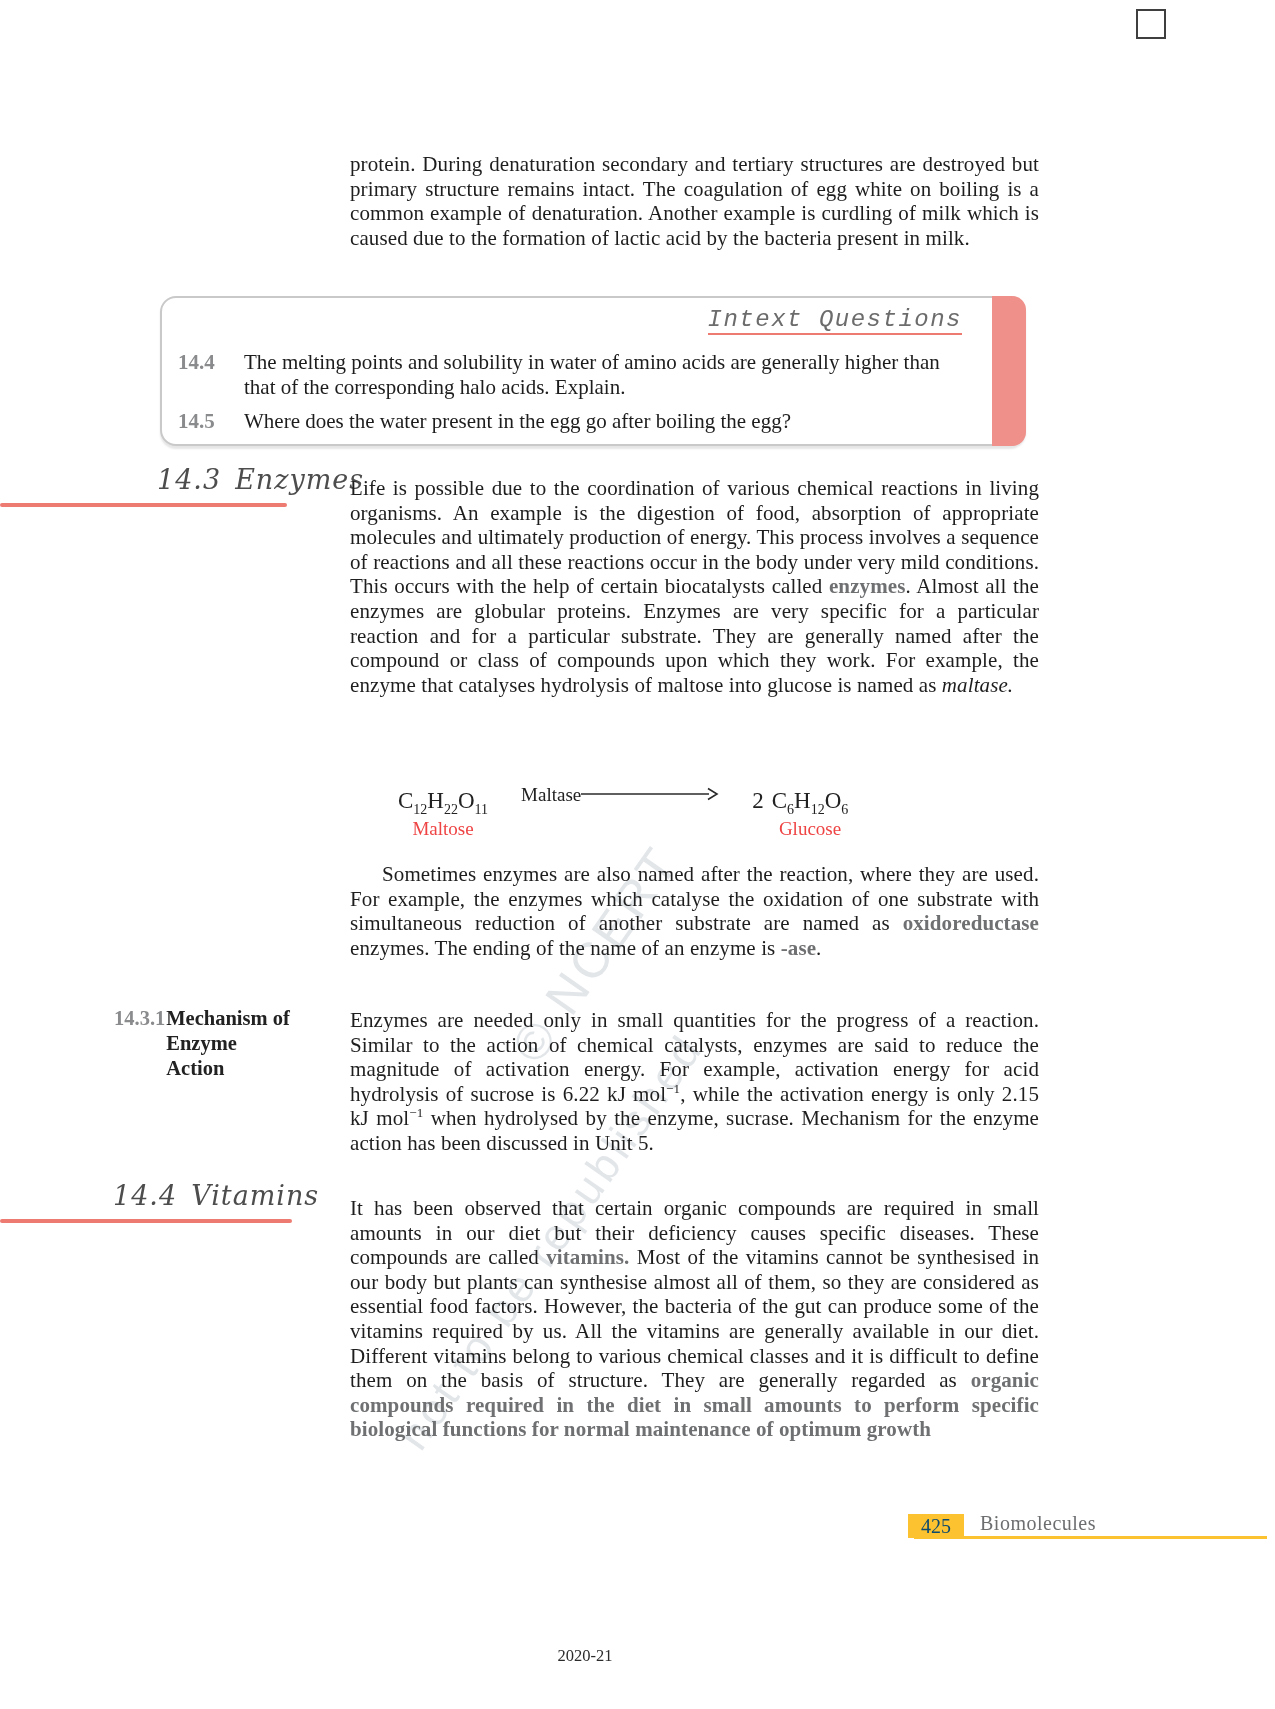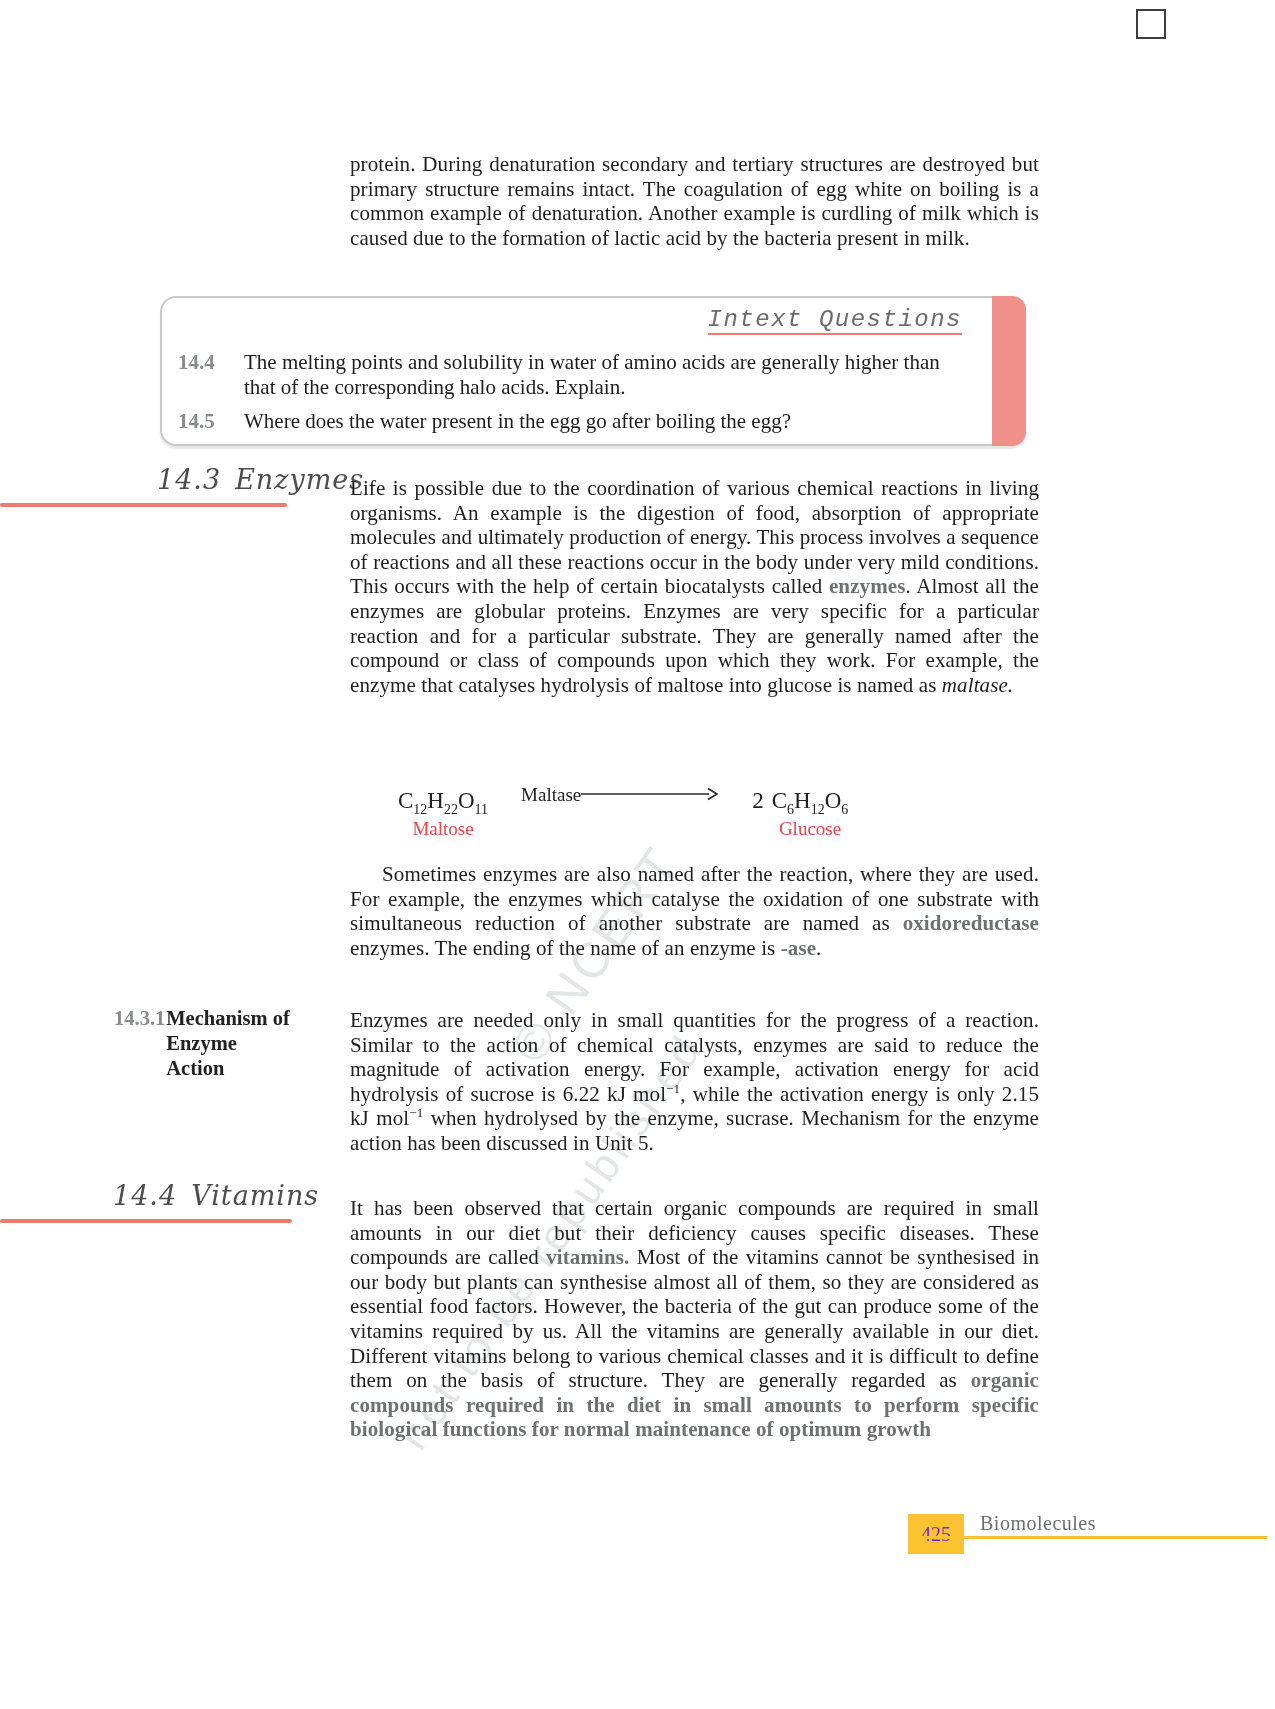--- a/index.html
+++ b/index.html
@@ -60,23 +60,23 @@
 
   
   .watermark {
     position:absolute; color:#aeb8c2; opacity:0.35; font-size:50px;
     font-family:"Liberation Sans", sans-serif; transform:rotate(-55deg);
     transform-origin:left top; white-space:nowrap; letter-spacing:4px;
   }
 
   
   .footer-box {
-    position:absolute; left:908px; top:1514px; width:56px; height:40px;
+    position:absolute; left:908px; top:1514px; width:56px; height:24px;
     background:#fdc22f; display:flex; align-items:center; justify-content:center;
-    font-size:20px; color:#6d28d9;
+    font-size:20px; color:#0c4a6e;
   }
   .footer-line { position:absolute; left:914px; top:1536px; width:353px; height:3px; background:#fdc22f; }
   .footer-chapter { position:absolute; left:980px; top:1512px; font-size:20px; color:#6d6e70; letter-spacing:0.5px; }
   .footer-year { position:absolute; left:0; top:1646px; width:1170px; text-align:center; font-size:16.5px; color:#2b2b2b; }
 
   .corner-square { position:absolute; left:1136px; top:9px; width:26px; height:26px; border:2px solid #3f3f3f; background:#fff; }
 </style>
 </head>
 <body>
 
@@ -142,14 +142,15 @@
   <div class="script-heading" style="left:113px; top:1180px;"><span class="num">14.4</span><span>Vitamins</span></div>
   <div class="red-rule" style="left:0; top:1219px; width:292px;"></div>
 
   <div class="para" style="left:333px; top:1196px; width:689px;"><span>It has been observed that certain organic compounds are required in small amounts in our diet but their deficiency causes specific diseases. These compounds are called </span><span class="kw">vitamins.</span><span> Most of the vitamins cannot be synthesised in our body but plants can synthesise almost all of them, so they are considered as essential food factors. However, the bacteria of the gut can produce some of the vitamins required by us. All the vitamins are generally available in our diet. Different vitamins belong to various chemical classes and it is difficult to define them on the basis of structure. They are generally regarded as </span><span class="kw">organic compounds required in the diet in small amounts to perform specific biological functions for normal maintenance of optimum growth</span></div>
 
   <div class="footer-box">
       <span>425</span>
     </div>
   <div class="footer-line"></div>
   <div class="footer-chapter">Biomolecules</div>
+  <div class="footer-year">2020-21</div>
 
 </div>
 
 </body></html>

